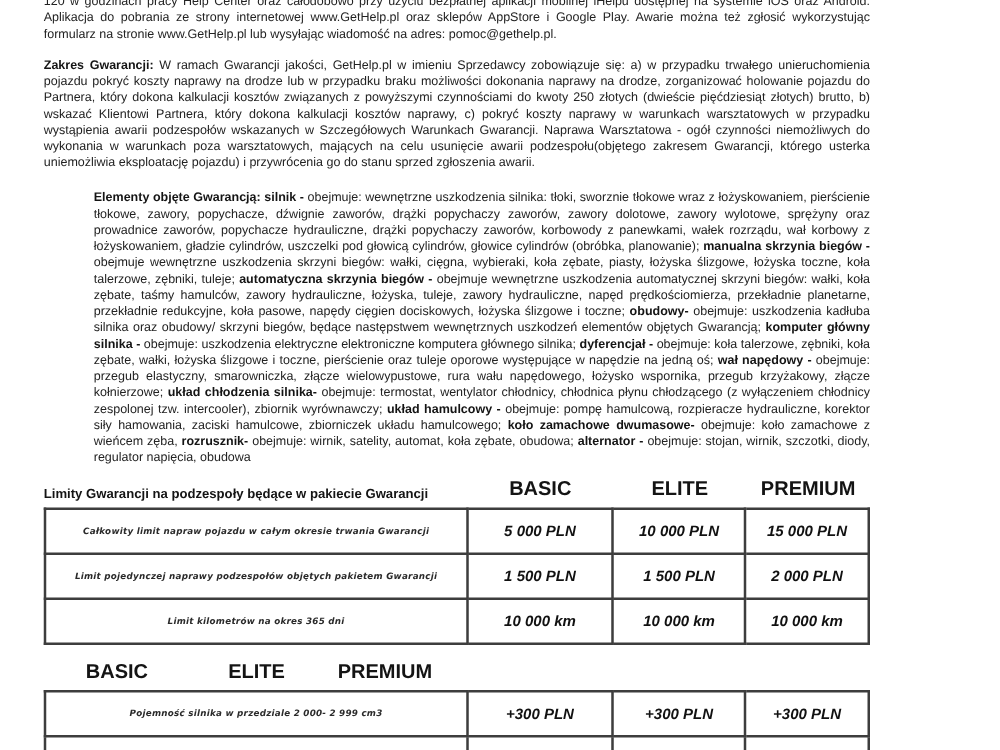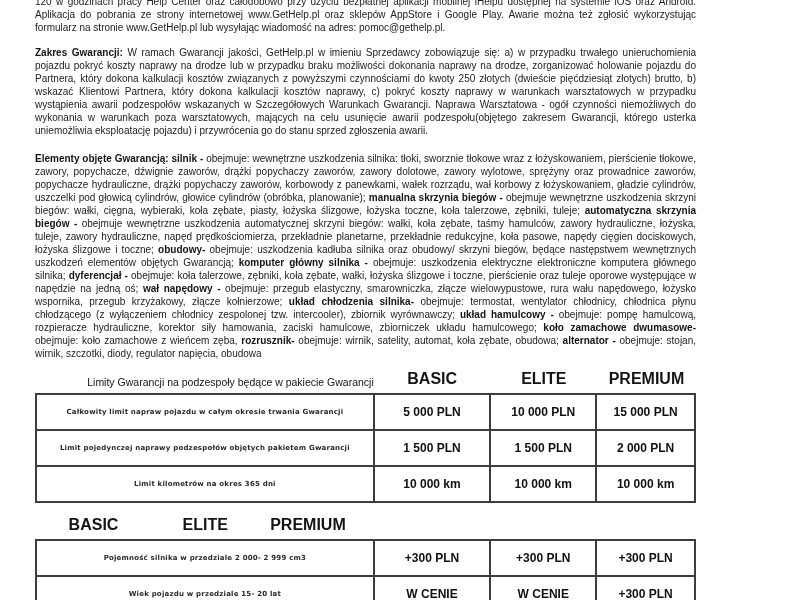--- a/index.html
+++ b/index.html
@@ -16,40 +16,40 @@
   }
   .para {
     font-size: 10px; line-height: 13px;
     text-align: justify;
     margin: 0;
     color: #222;
   }
   .para b { color: #141414; }
   .clip-top { margin-top: -5px; }
   .para-scope { margin-top: 12px; }
-  .para-elements { margin-top: 15px; }
+  .para-elements { margin-top: 15px; margin-left: 40px; }
 
   
   .table-block { margin-top: 10px; }
   .table-block.second { margin-top: 13px; }
   .t-headrow { display: flex; align-items: flex-end; margin-bottom: 5px; }
   .t-title {
-    width: 51.3%; font-size: 10.5px; font-weight: normal; color: #141414;
-    text-align: right; box-sizing: border-box;
+    width: 51.3%; font-size: 10.5px; font-weight: bold; color: #141414;
+    text-align: left; box-sizing: border-box;
   }
   .t-colhead {
     font-size: 16px; font-weight: bold; color: #141414; text-align: center;
     box-sizing: border-box;
   }
   .t-colhead.c1 { width: 17.7%; }
   .t-colhead.c2 { width: 16.1%; }
   .t-colhead.c3 { width: 15.0%; }
 
   table.grid {
-    width: 100%; border-collapse: collapse; table-layout: fixed;
+    width: 100%; border-collapse: collapse; table-layout: fixed; font-style: italic;
   }
   table.grid td {
     border: 2px solid #3d3d3d;
     text-align: center; vertical-align: middle;
     box-sizing: border-box;
     height: 36px;
     padding: 2px 6px;
   }
   table.grid col.c-label { width: 51.3%; }
   table.grid col.c-v1 { width: 17.7%; }

